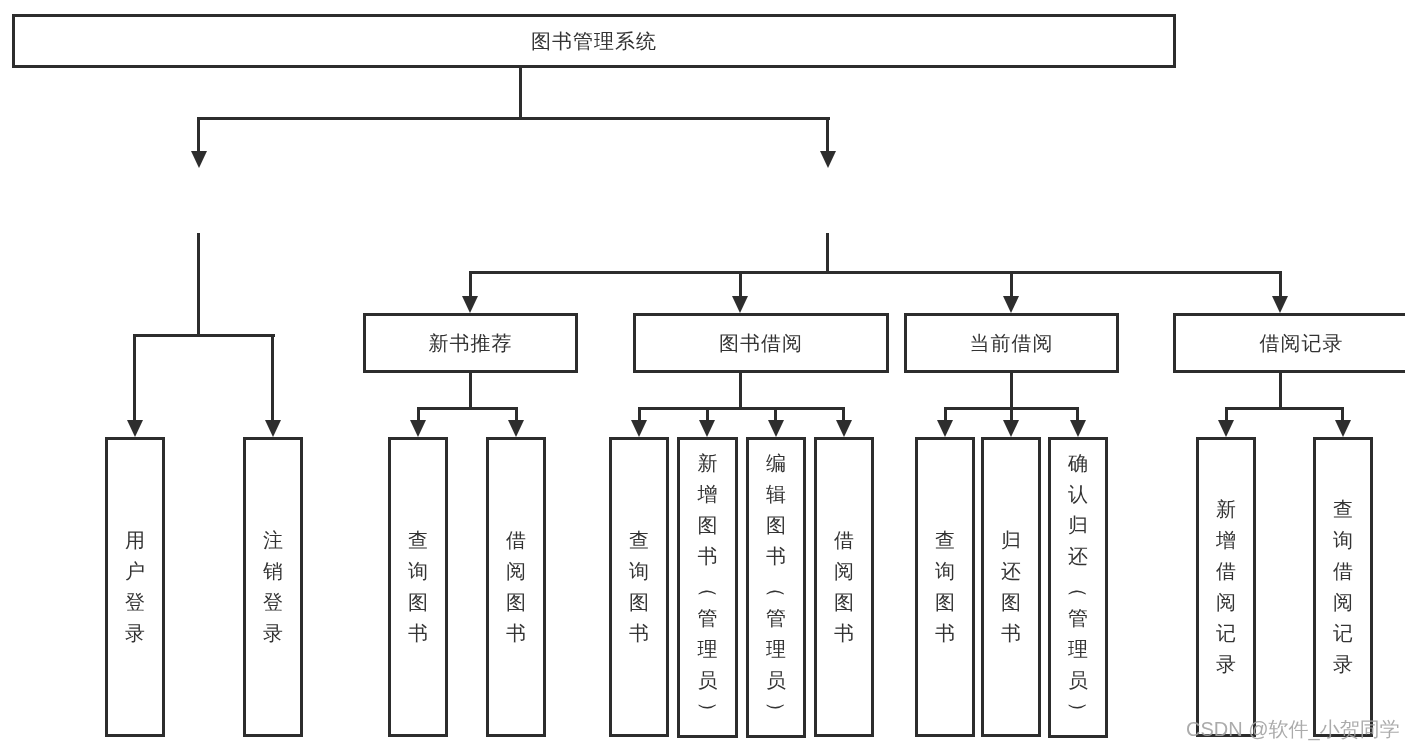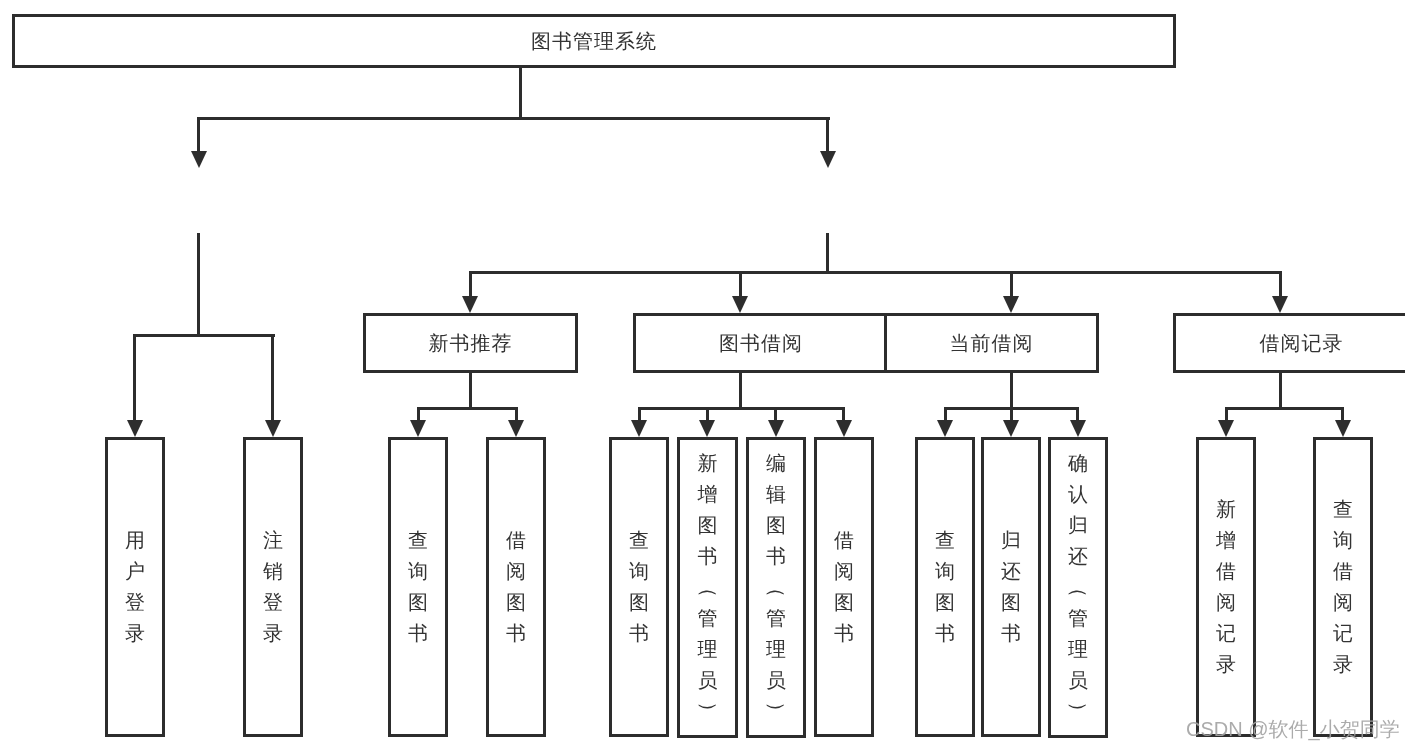--- a/index.html
+++ b/index.html
@@ -79,21 +79,21 @@
   <div class="arrow" style="left:1003px;top:296px"></div>
   <div class="vline" style="left:1279px;top:271px;height:27px"></div>
   <div class="arrow" style="left:1272px;top:296px"></div>
 
   <div class="box" style="left:363px;top:313px;width:215px;height:60px">
     <span>新书推荐</span>
   </div>
   <div class="box" style="left:633px;top:313px;width:256px;height:60px">
     <span>图书借阅</span>
   </div>
-  <div class="box" style="left:884px;top:313px;width:215px;height:60px">
+  <div class="box" style="left:904px;top:313px;width:215px;height:60px">
     <span>当前借阅</span>
   </div>
   <div class="box" style="left:1173px;top:313px;width:257px;height:60px">
     <span>借阅记录</span>
   </div>
 
   <div class="vline" style="left:469px;top:373px;height:36px"></div>
   <div class="hline" style="left:417px;top:407px;width:101px"></div>
   <div class="vline" style="left:417px;top:407px;height:15px"></div>
   <div class="arrow" style="left:410px;top:420px"></div>

